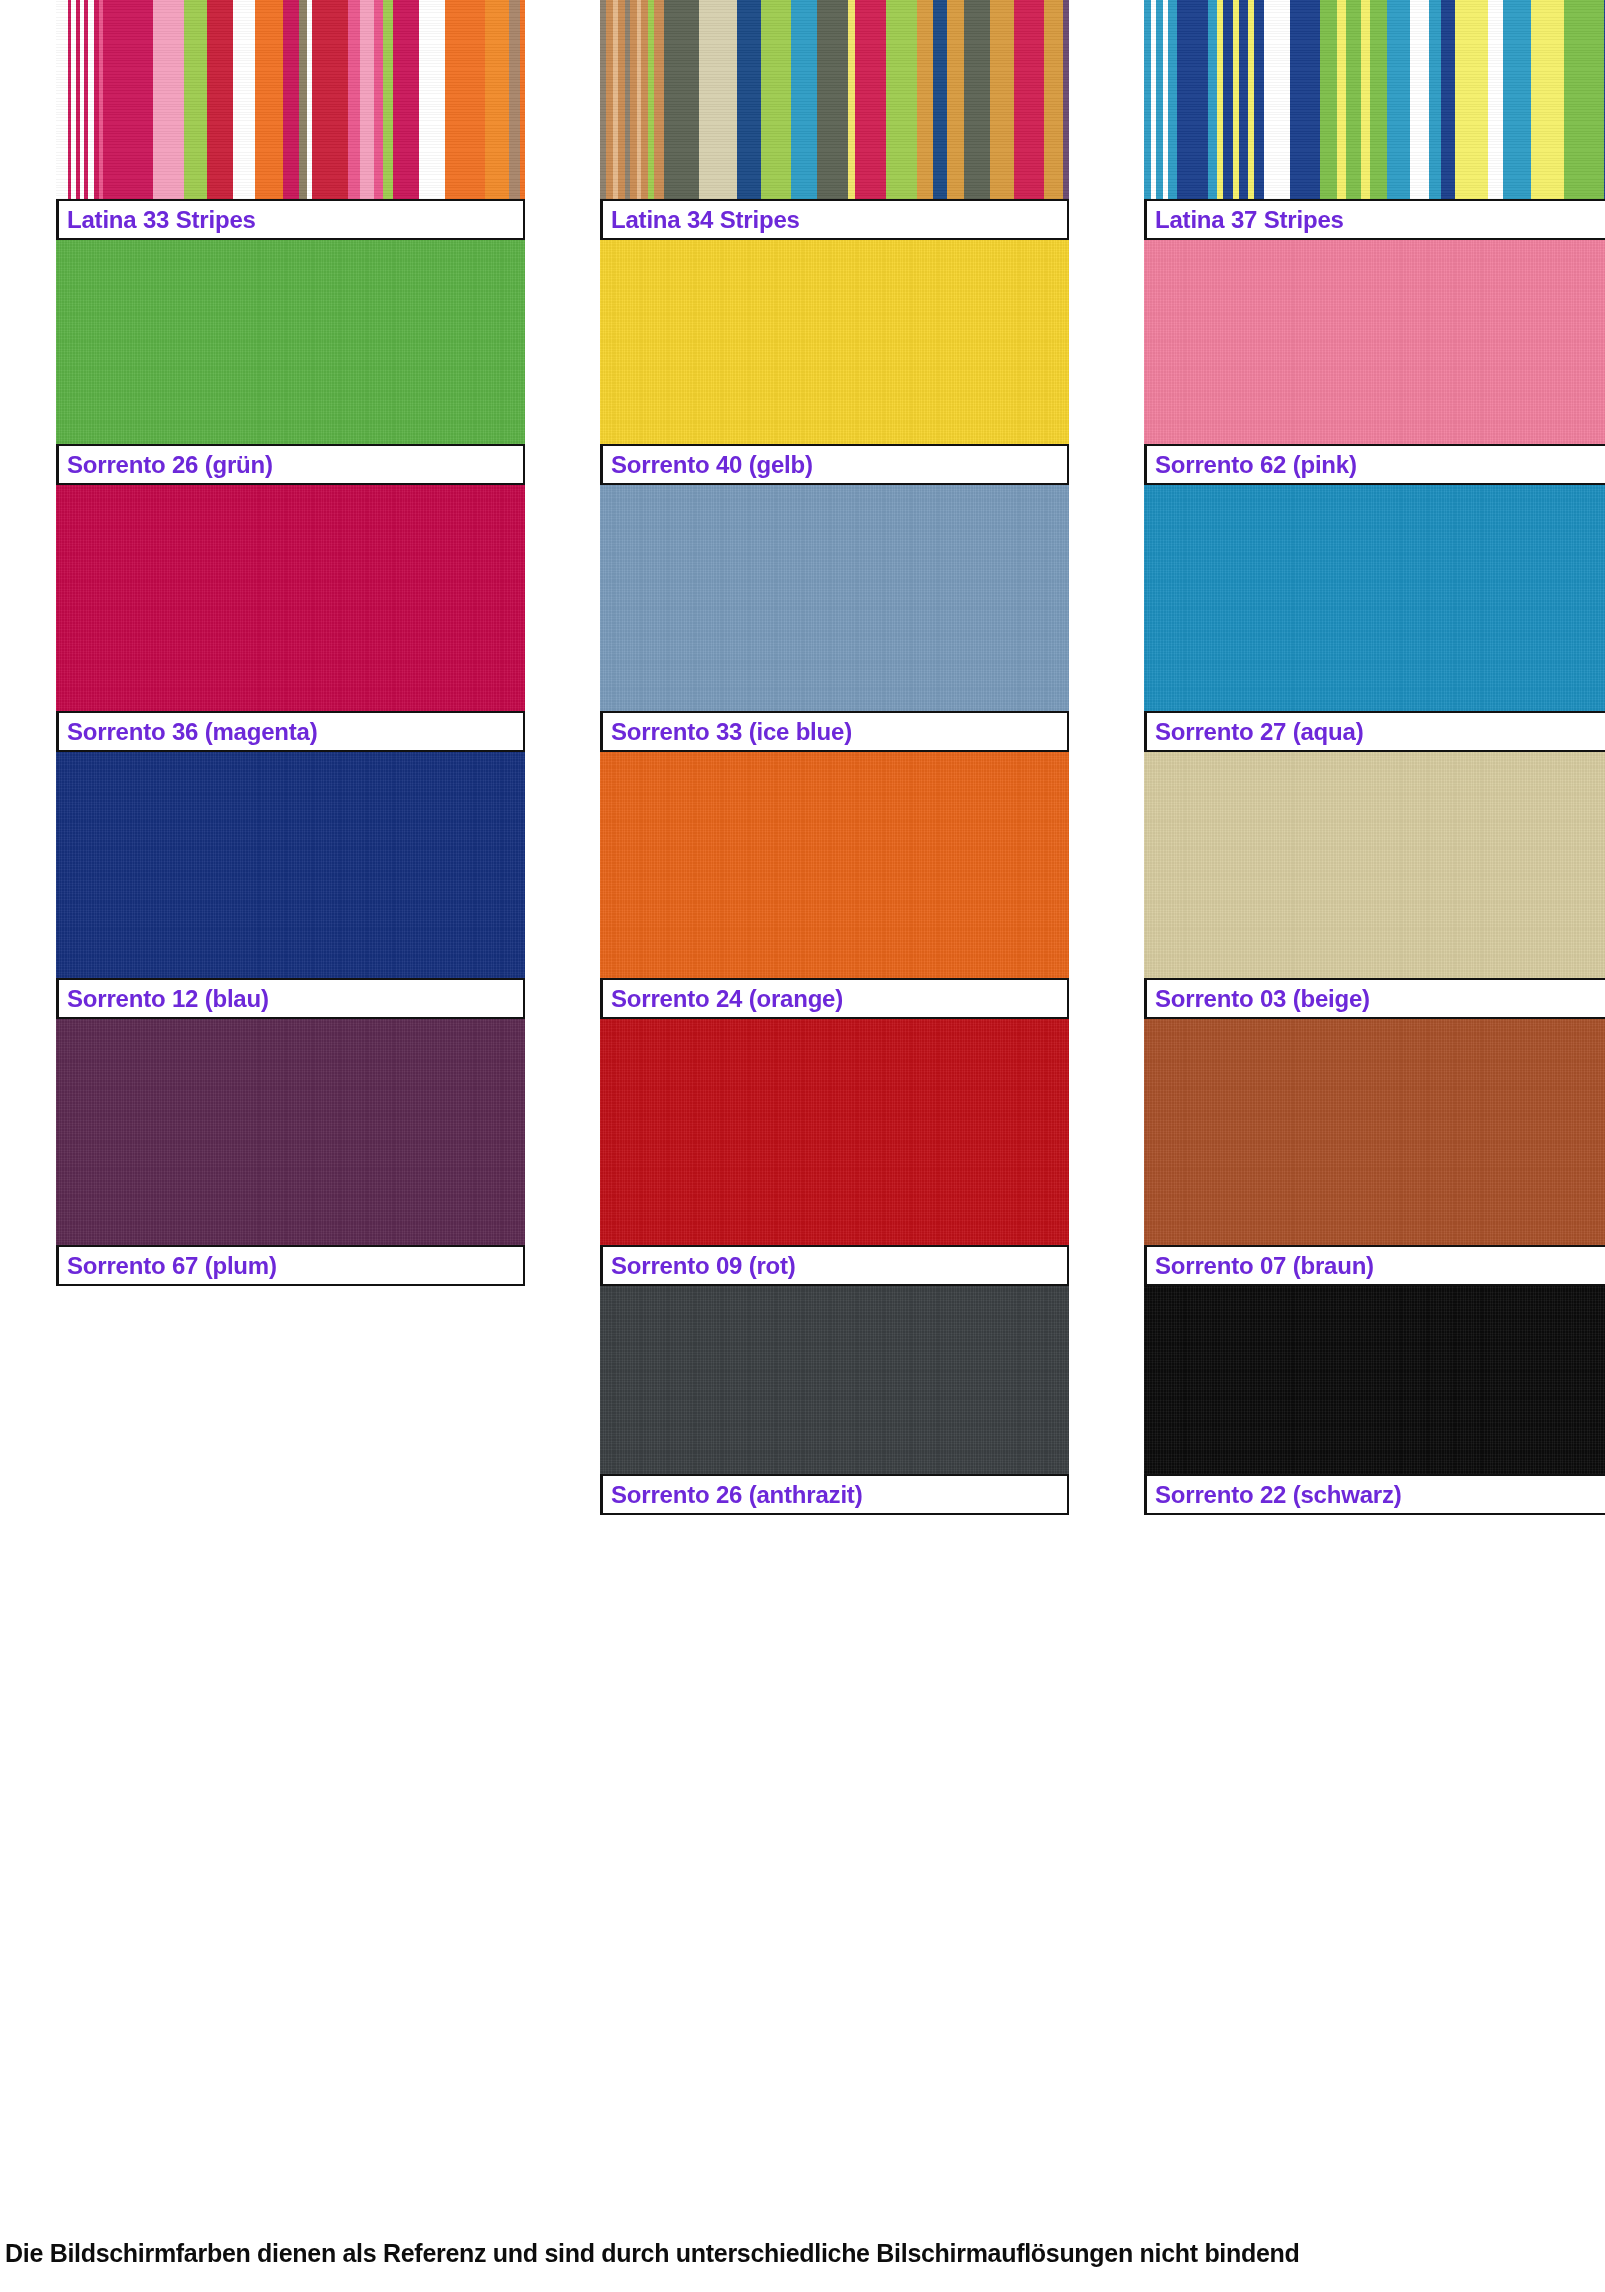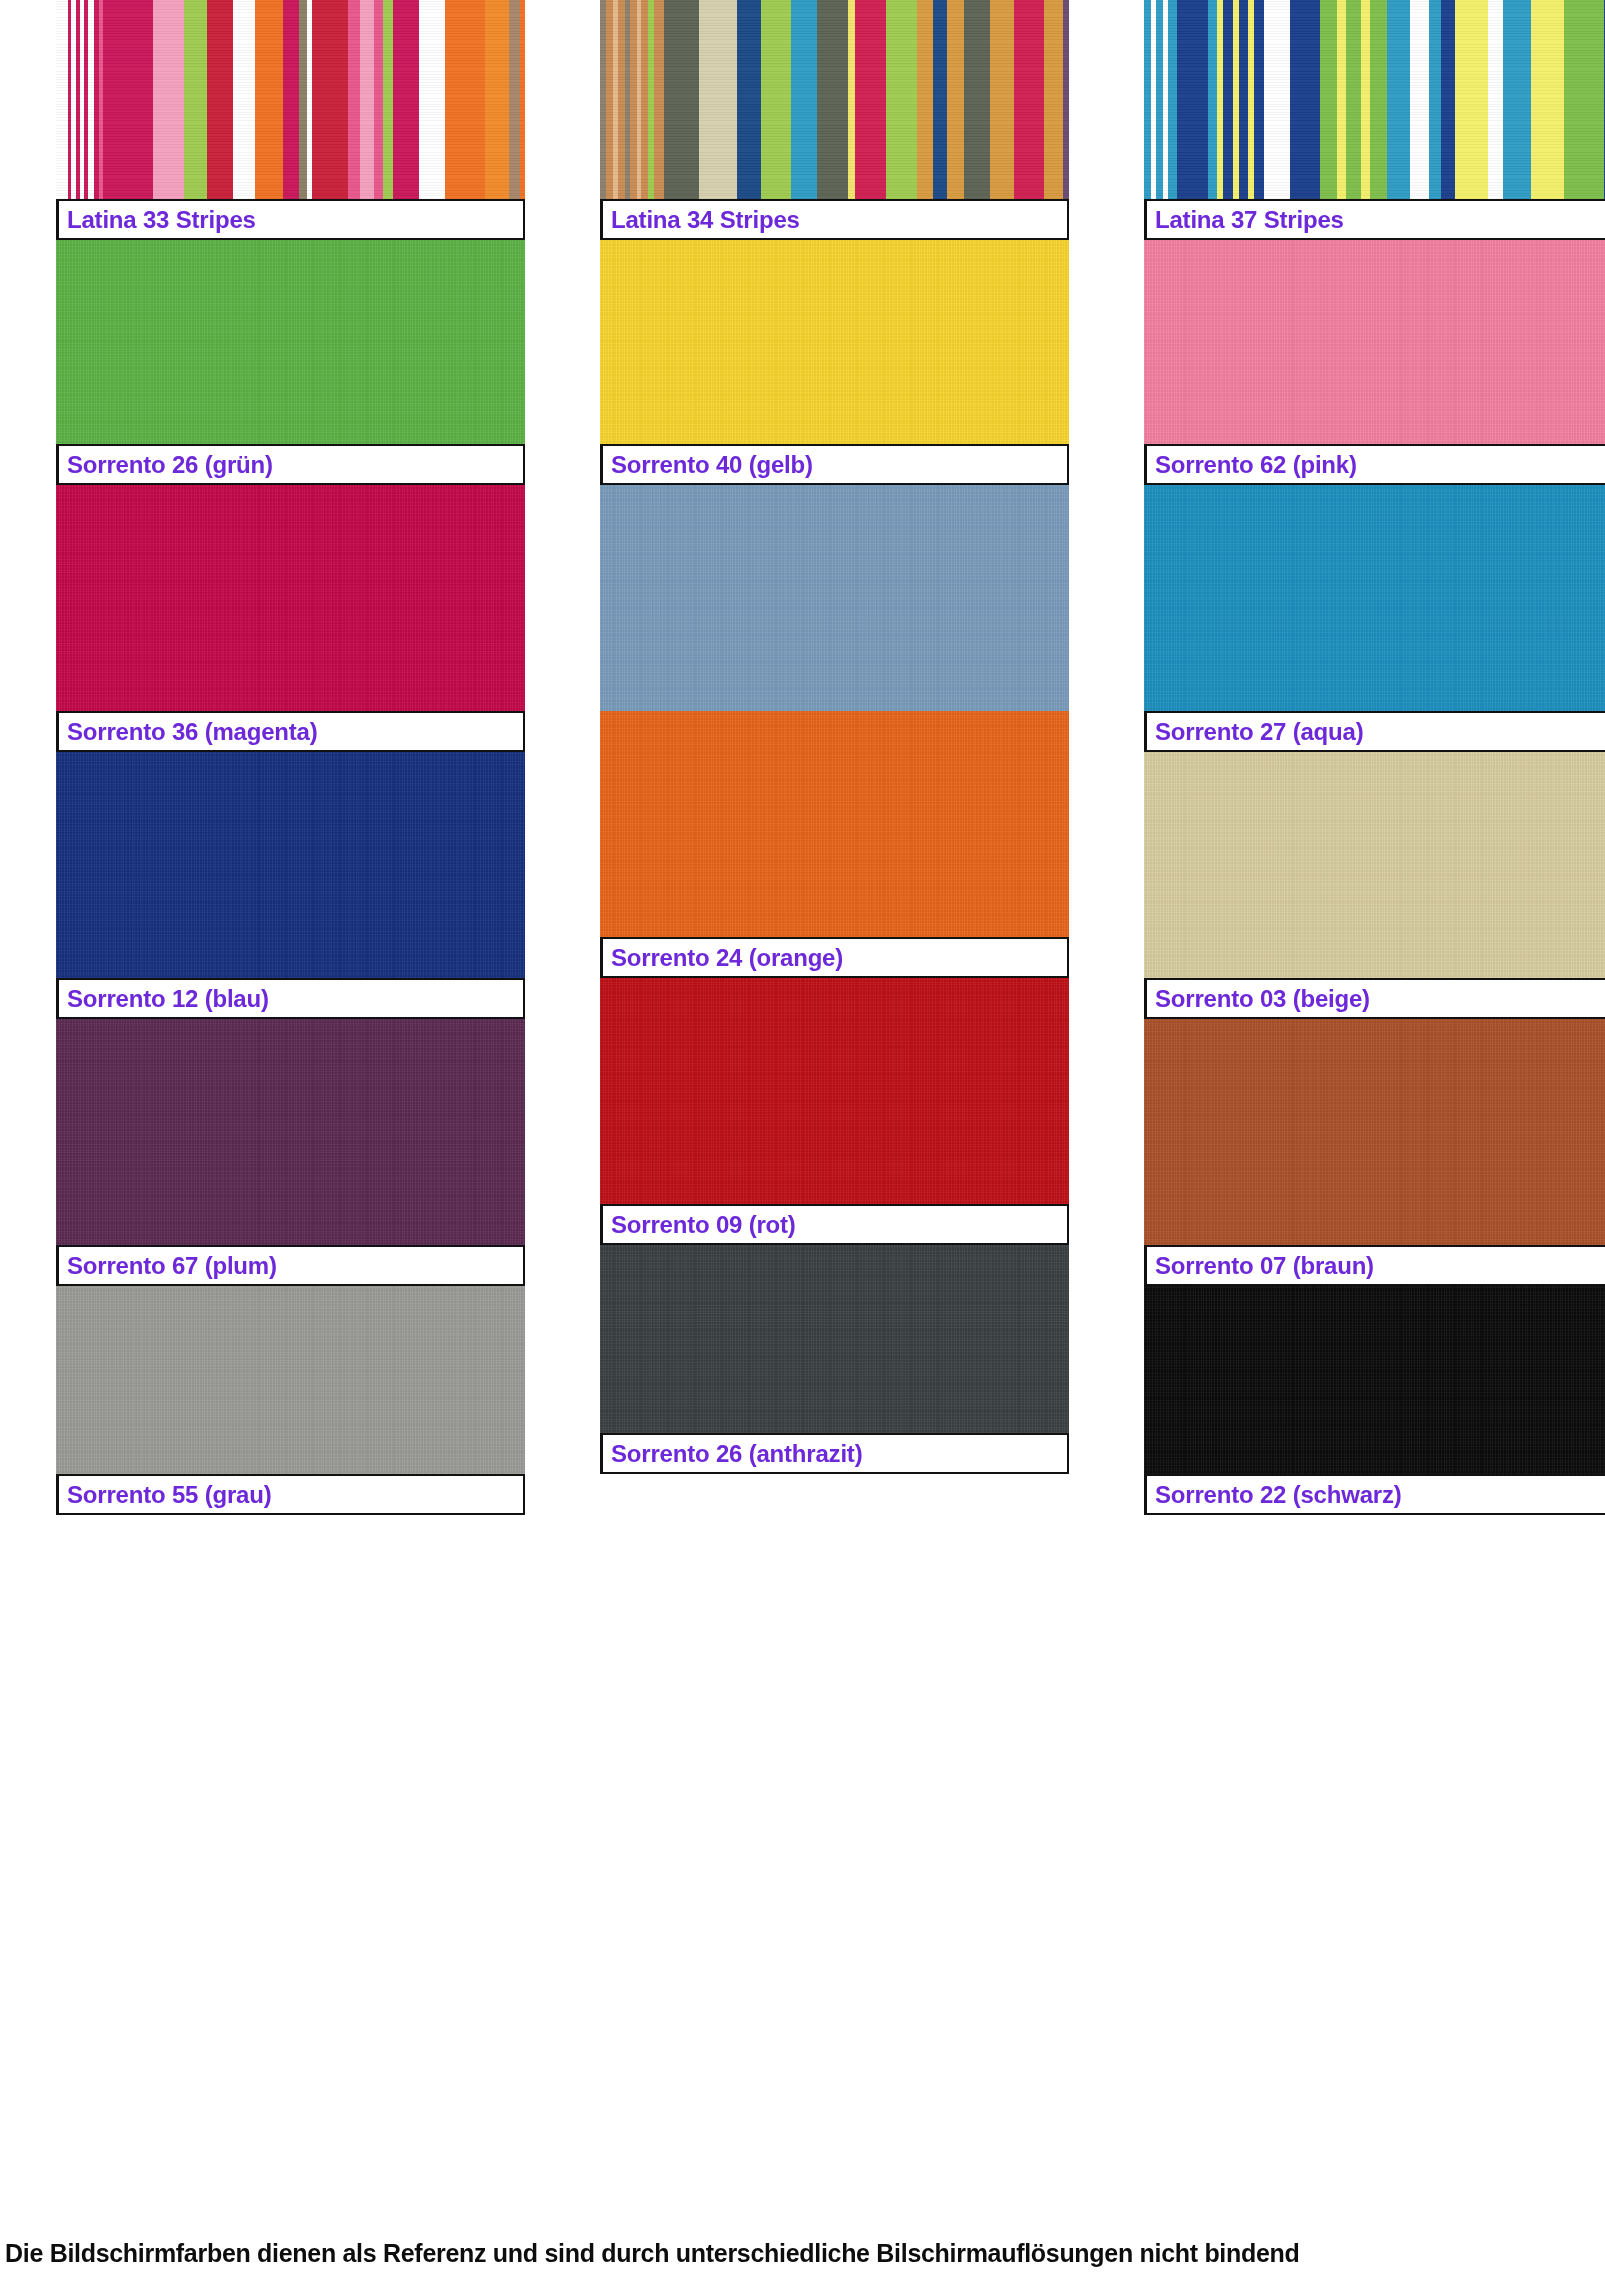--- a/index.html
+++ b/index.html
@@ -129,41 +129,38 @@
       <div class="cell">
         <div class="swatch solid h-solid" style="background-color: rgb(22, 48, 126);"></div>
         <div class="label">Sorrento 12 (blau)</div>
       </div>
 
       <div class="cell">
         <div class="swatch solid h-solid" style="background-color: rgb(92, 42, 81);"></div>
         <div class="label">Sorrento 67 (plum)</div>
       </div>
 
-      <div class="cell">
-        <div class="swatch solid h-solid-last" style="background-color: rgb(155, 155, 151);"></div>
-        <div class="label">Sorrento 55 (grau)</div>
-      </div>
 
     </div>
 
     <div class="column">
 
       <div class="cell">
         <div class="swatch h-stripe" style="background-image: repeating-linear-gradient(0deg, rgba(0, 0, 0, 0.043) 0px, rgba(0, 0, 0, 0.043) 0.9px, rgba(255, 255, 255, 0.035) 0.9px, rgba(255, 255, 255, 0.035) 2.7px), linear-gradient(90deg, rgb(140, 127, 109) 0%, rgb(140, 127, 109) 0.8913%, rgb(201, 139, 82) 0.8913%, rgb(201, 139, 82) 1.9608%, rgb(227, 183, 138) 1.9608%, rgb(227, 183, 138) 2.6738%, rgb(201, 139, 82) 2.6738%, rgb(201, 139, 82) 3.7433%, rgb(140, 127, 109) 3.7433%, rgb(140, 127, 109) 4.4563%, rgb(201, 139, 82) 4.4563%, rgb(201, 139, 82) 5.5258%, rgb(227, 183, 138) 5.5258%, rgb(227, 183, 138) 6.2389%, rgb(201, 139, 82) 6.2389%, rgb(201, 139, 82) 7.3084%, rgb(158, 203, 79) 7.3084%, rgb(158, 203, 79) 8.1996%, rgb(201, 139, 82) 8.1996%, rgb(201, 139, 82) 9.6257%, rgb(92, 99, 84) 9.6257%, rgb(92, 99, 84) 14.9733%, rgb(214, 207, 174) 14.9733%, rgb(214, 207, 174) 20.6774%, rgb(27, 74, 134) 20.6774%, rgb(27, 74, 134) 24.2424%, rgb(158, 203, 79) 24.2424%, rgb(158, 203, 79) 28.877%, rgb(46, 156, 196) 28.877%, rgb(46, 156, 196) 32.7986%, rgb(92, 99, 84) 32.7986%, rgb(92, 99, 84) 37.4332%, rgb(240, 229, 106) 37.4332%, rgb(240, 229, 106) 38.5027%, rgb(207, 31, 82) 38.5027%, rgb(207, 31, 82) 43.1373%, rgb(158, 203, 79) 43.1373%, rgb(158, 203, 79) 47.7718%, rgb(215, 154, 63) 47.7718%, rgb(215, 154, 63) 50.2674%, rgb(27, 74, 134) 50.2674%, rgb(27, 74, 134) 52.4064%, rgb(215, 154, 63) 52.4064%, rgb(215, 154, 63) 54.902%, rgb(92, 99, 84) 54.902%, rgb(92, 99, 84) 58.8235%, rgb(215, 154, 63) 58.8235%, rgb(215, 154, 63) 62.3886%, rgb(207, 31, 82) 62.3886%, rgb(207, 31, 82) 67.0232%, rgb(215, 154, 63) 67.0232%, rgb(215, 154, 63) 69.8752%, rgb(106, 74, 114) 69.8752%, rgb(106, 74, 114) 71.6578%, rgb(215, 154, 63) 71.6578%, rgb(215, 154, 63) 73.0838%, rgb(106, 74, 114) 73.0838%, rgb(106, 74, 114) 74.8663%, rgb(215, 154, 63) 74.8663%, rgb(215, 154, 63) 76.2923%, rgb(106, 74, 114) 76.2923%, rgb(106, 74, 114) 78.0749%, rgb(232, 228, 220) 78.0749%, rgb(232, 228, 220) 80.2139%, rgb(201, 139, 82) 80.2139%, rgb(201, 139, 82) 81.2834%, rgb(140, 127, 109) 81.2834%, rgb(140, 127, 109) 82.1747%, rgb(201, 139, 82) 82.1747%, rgb(201, 139, 82) 83.6007%, rgb(92, 99, 84) 83.6007%, rgb(92, 99, 84) 86.0963%, rgb(214, 207, 174) 86.0963%, rgb(214, 207, 174) 88.9483%, rgb(27, 74, 134) 88.9483%, rgb(27, 74, 134) 90.7308%, rgb(158, 203, 79) 90.7308%, rgb(158, 203, 79) 93.2264%, rgb(46, 156, 196) 93.2264%, rgb(46, 156, 196) 95.3654%, rgb(207, 31, 82) 95.3654%, rgb(207, 31, 82) 97.861%, rgb(215, 154, 63) 97.861%, rgb(215, 154, 63) 100%); background-size: 100% 100%, 663px 100%; background-repeat: repeat, repeat-x;"></div>
         <div class="label">Latina 34 Stripes</div>
       </div>
 
       <div class="cell">
         <div class="swatch solid h-solid-1" style="background-color: rgb(247, 213, 46);"></div>
         <div class="label">Sorrento 40 (gelb)</div>
       </div>
 
       <div class="cell">
         <div class="swatch solid h-solid" style="background-color: rgb(122, 156, 188);"></div>
+        <div class="label">Sorrento 33 (ice blue)</div>
       </div>
 
       <div class="cell">
         <div class="swatch solid h-solid" style="background-color: rgb(232, 101, 26);"></div>
         <div class="label">Sorrento 24 (orange)</div>
       </div>
 
       <div class="cell">
         <div class="swatch solid h-solid" style="background-color: rgb(192, 16, 24);"></div>
         <div class="label">Sorrento 09 (rot)</div>

